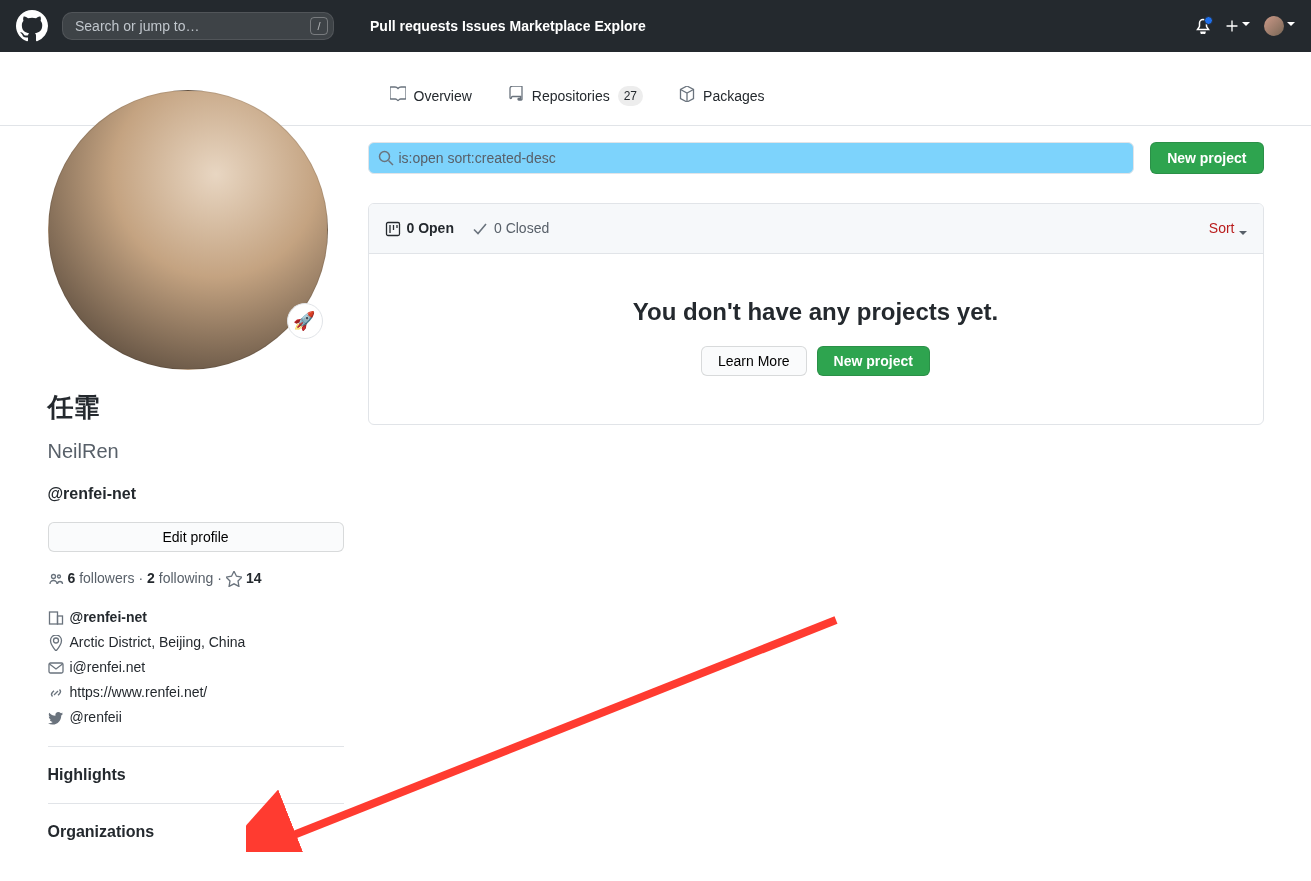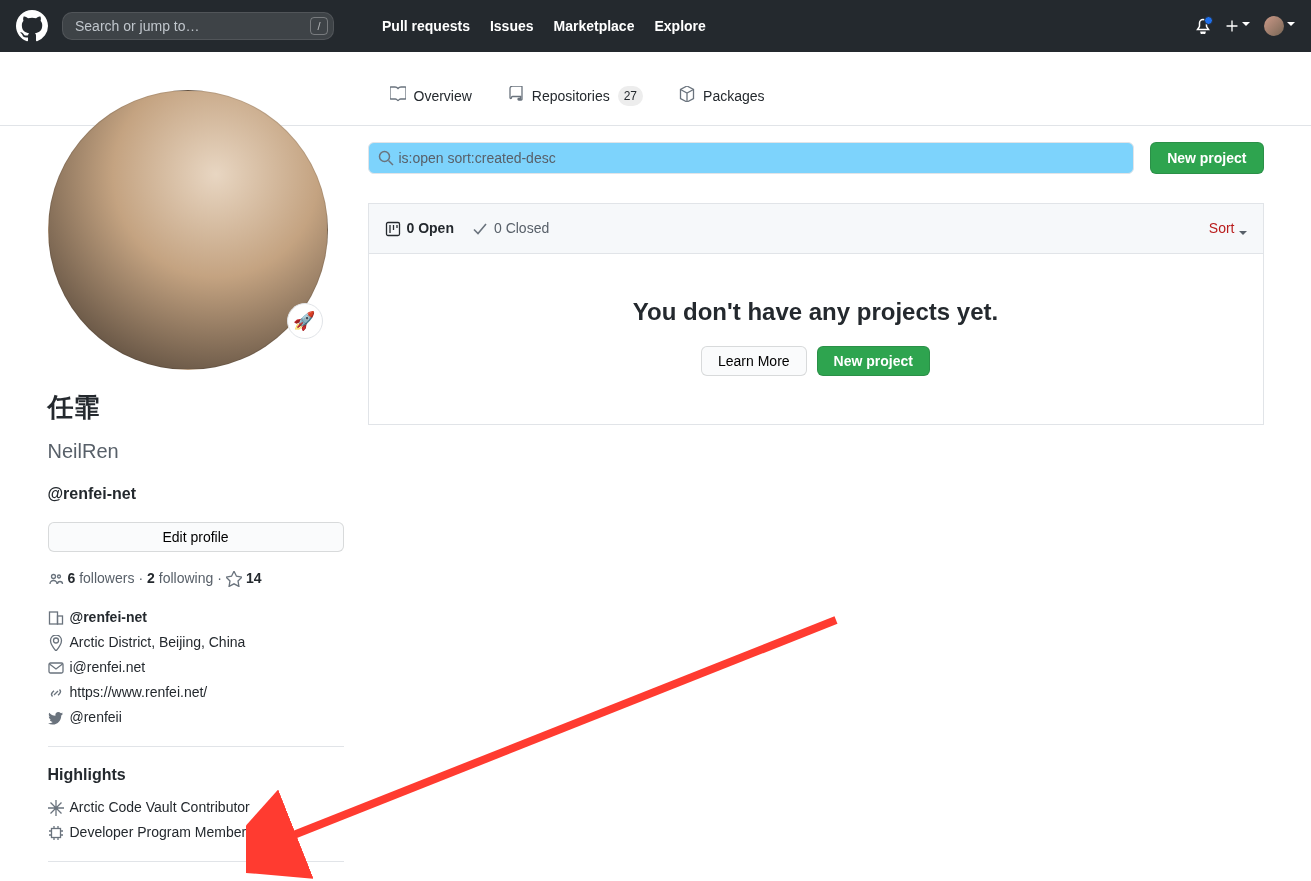--- a/index.html
+++ b/index.html
@@ -6,21 +6,21 @@
   body { font-family: -apple-system, BlinkMacSystemFont, "Segoe UI", Helvetica, Arial, sans-serif; color: #24292e; font-size: 14px; line-height: 1.5; }
   a { text-decoration: none; color: inherit; }
 
   
   .gh-header { background: #24292e; color: #fff; height: 52px; display: flex; align-items: center; padding: 0 16px; }
   .gh-logo { width: 32px; height: 32px; display: flex; align-items: center; justify-content: center; margin-right: 14px;}
   .gh-search { position: relative; min-width: 272px; }
   .gh-search input { width: 100%; height: 28px; background: rgba(255,255,255,0.12); border: 1px solid rgba(255,255,255,0.1); border-radius: 10px; padding: 0 28px 0 12px; color: #ccc; font-size: 14px; outline: none; }
   .gh-search input::placeholder { color: #c0c6cc; }
   .gh-search .slash { position: absolute; right: 6px; top: 50%; transform: translateY(-50%); border: 1px solid rgba(255,255,255,0.3); color: rgba(255,255,255,0.6); border-radius: 4px; width: 18px; height: 18px; display:flex; align-items:center; justify-content:center; font-size:11px;}
-  .gh-nav { display: flex; gap: 20px; margin-left: 12px; font-weight: 600; padding-left: 36px; }
+  .gh-nav { display: flex; gap: 4px; margin-left: 0; font-weight: 600; padding-left: 36px; }
   .gh-nav a { color: #fff; }
   .gh-header-right { margin-left:auto; display:flex; align-items:center; gap: 14px; }
   .notif { position: relative; display:flex; align-items:center;}
   .notif .dot { position:absolute; top:-2px; right:-2px; width:9px; height:9px; background:#1f6feb; border-radius:50%; border: 1.5px solid #24292e;}
   .avatar-small { width:20px; height:20px; border-radius:50%; background: linear-gradient(135deg,#c98,#765); }
 
   
   .container { max-width: 1280px; margin: 0 auto; padding: 0 32px; }
   .profile-tabs-wrap { border-bottom: 1px solid #e1e4e8; }
   .profile-tabs { display:flex; align-items:center; gap: 8px; margin-left: 328px; padding-top: 24px;}
@@ -48,21 +48,21 @@
   .vcard li svg { fill:#6a737d; flex-shrink:0;}
   .section-divider { border-top:1px solid #e1e4e8; margin-top:16px; padding-top:16px;}
   .section-title { font-size:16px; font-weight:600; margin-bottom:8px;}
 
   
   .filter-row { display:flex; gap:16px; align-items:stretch; margin-bottom:16px;}
   .filter-input-wrap { flex:1; position:relative;}
   .filter-input-wrap svg { position:absolute; left:10px; top:50%; transform:translateY(-50%); fill:#6a737d;}
   .filter-input { width:100%; height:32px; border:1px solid #e1e4e8; border-radius:6px; padding:0 12px 0 30px; font-size:14px; color:#586069; background:#7dd3fc;}
   .btn-primary { background:#2ea44f; color:#fff; border:1px solid rgba(27,31,35,0.15); border-radius:6px; font-weight:600; padding: 6px 16px; font-size:14px; cursor:pointer; white-space:nowrap;}
-  .box { border:1px solid #e1e4e8; border-radius:0; overflow:hidden;margin-top:29px;}
+  .box { border:1px solid #e1e4e8; border-radius:6px; overflow:hidden;margin-top:29px;}
   .box-header { background:#f6f8fa; border-bottom:1px solid #e1e4e8; padding:14px 16px; display:flex; align-items:center;}
   .toggle { display:flex; align-items:center; gap:6px; margin-right:18px; font-size:14px; color:#586069;}
   .toggle.active { font-weight:600; color:#24292e;}
   .sort { margin-left:auto; color:#b91c1c; font-size:14px; display:flex; align-items:flex-end; gap:4px;}
   .blankslate { padding: 40px 16px 48px; text-align:center;}
   .blankslate h2 { font-size:24px; font-weight:600; margin-bottom:16px;}
   .blankslate .btns { display:flex; justify-content:center; gap:10px;}
   .btn-default { background:#fafbfc; border:1px solid rgba(27,31,35,0.15); border-radius:6px; font-weight:500; padding:6px 16px; font-size:14px; cursor:pointer;}
 
   
@@ -199,35 +199,20 @@
         <li>
           <svg width="16" height="16" viewBox="0 0 16 16" fill="#6a737d">
               <path d="M15 3.5c-.5.3-1.1.5-1.7.6.6-.4 1-1 1.2-1.7-.6.3-1.2.6-1.9.7a3 3 0 0 0-5.2 2.7C5 5.7 2.8 4.5 1.3 2.7c-.3.5-.5 1.1-.5 1.7 0 1 .5 2 1.4 2.5-.5 0-1-.1-1.4-.4 0 1.5 1 2.8 2.5 3.1-.5.1-1 .2-1.5.1.4 1.3 1.6 2.2 3 2.2A6 6 0 0 1 0 13.2 8.5 8.5 0 0 0 4.6 14.5c5.5 0 8.6-4.6 8.6-8.6v-.4c.6-.4 1.1-1 1.5-1.6z"></path>
             </svg>
           <a>@renfeii</a>
         </li>
       </ul>
 
       <div class="section-divider">
         <h2 class="section-title">Highlights</h2>
-        <ul class="vcard" style="margin-top:4px;">
-          <li>
-            <svg width="16" height="16" viewBox="0 0 16 16">
-                <path d="M8 0v16M0 8h16M2.5 2.5l11 11M13.5 2.5l-11 11" stroke="#6a737d" stroke-width="1.3"></path>
-              </svg>
-            <span>Arctic Code Vault Contributor</span>
-          </li>
-          <li>
-            <svg width="16" height="16" viewBox="0 0 16 16">
-                <rect x="3.5" y="3.5" width="9" height="9" fill="none" stroke="#6a737d" stroke-width="1.3"></rect>
-                <path d="M6 1v2M10 1v2M6 13v2M10 13v2M1 6h2M1 10h2M13 6h2M13 10h2" stroke="#6a737d" stroke-width="1.3"></path>
-              </svg>
-            <span>Developer Program Member</span>
-          </li>
-        </ul>
       </div>
 
       <div class="section-divider">
         <h2 class="section-title">Organizations</h2>
       </div>
     </aside>
 
     <main class="content">
       <div class="filter-row">
         <div class="filter-input-wrap">

